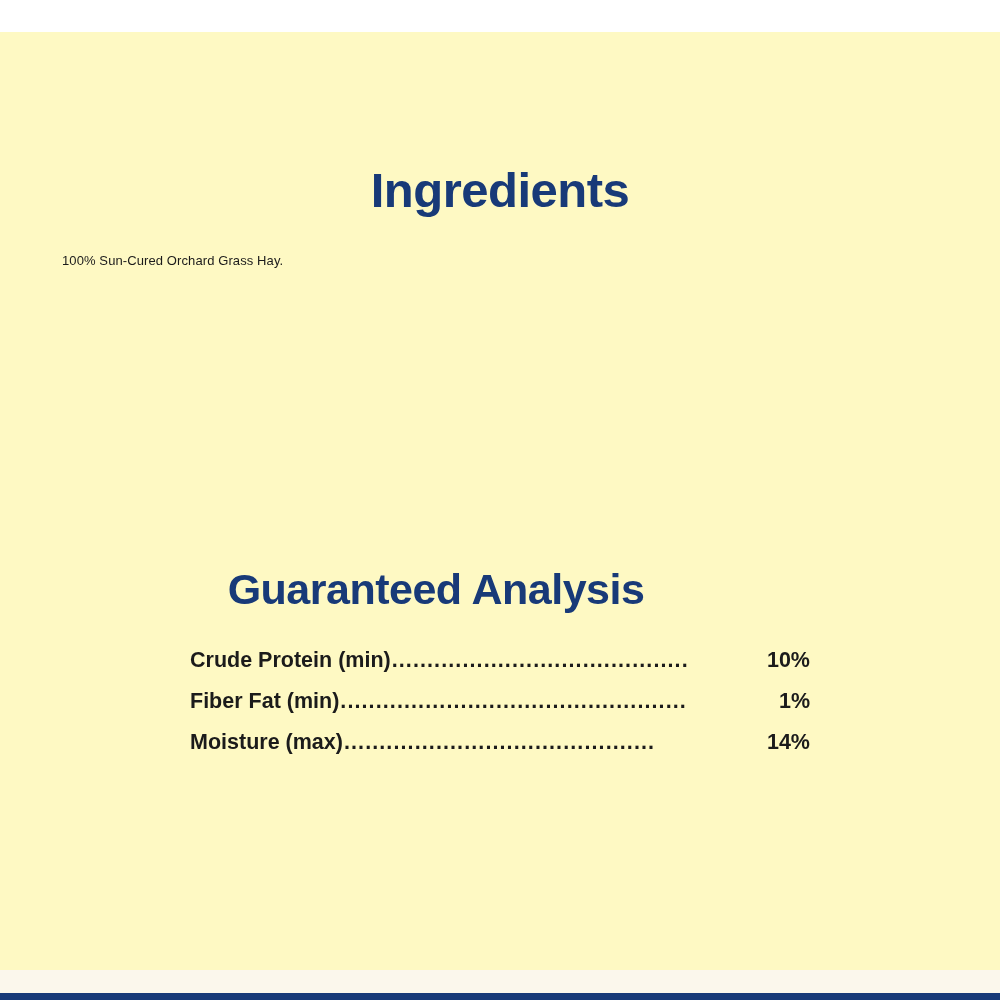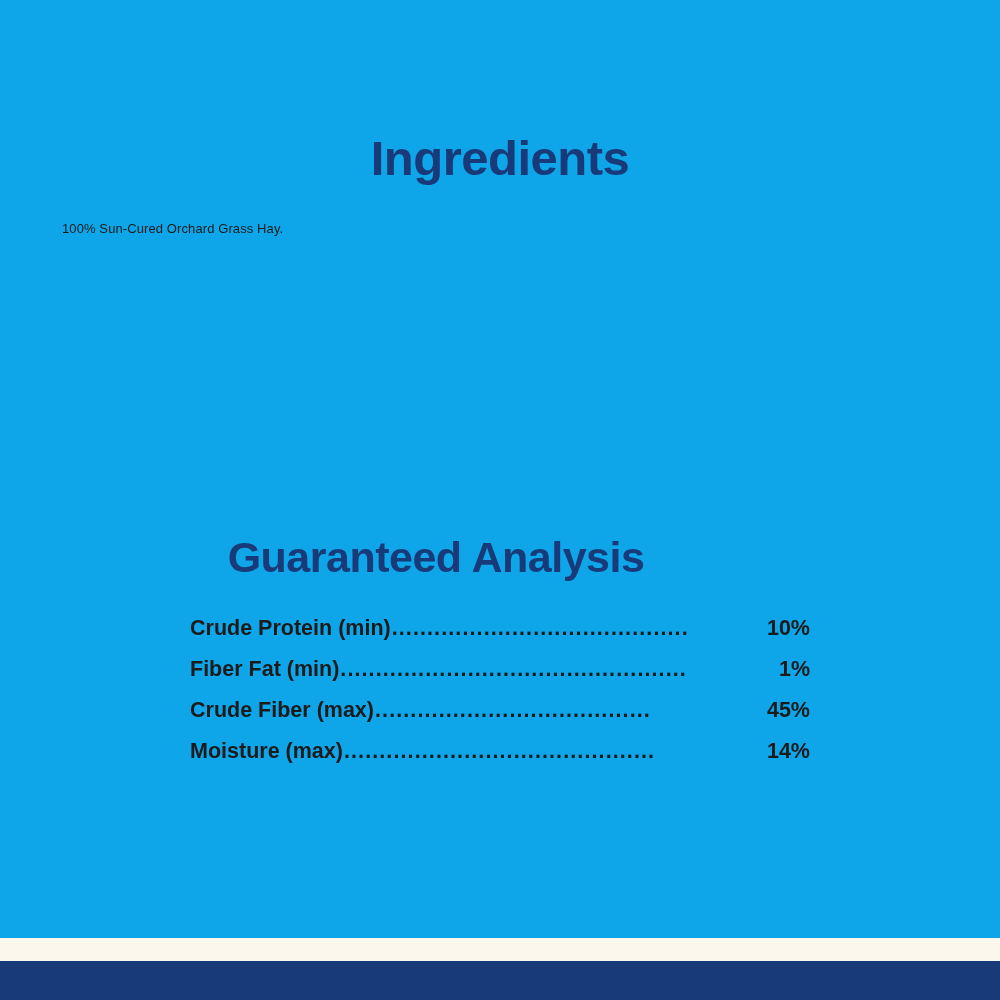--- a/index.html
+++ b/index.html
@@ -10,21 +10,22 @@
     width: 1000px;
     height: 1000px;
     background: #ffffff;
     font-family: "Liberation Sans", sans-serif;
     overflow: hidden;
     position: relative;
   }
   .page {
     position: absolute;
     inset: 0;
-    background: #0ea5e9;
+    background: #fef9c3;
+    margin-top: 32px;
   }
 
   
   .ingredients-section {
     position: absolute;
     left: 0;
     top: 132px;
     width: 1000px;
   }
   .section-title {
@@ -125,25 +126,20 @@
         <span class="ga-label">Crude Protein (min)</span>
         <span class="ga-dots">..........................................</span>
         <span class="ga-value">10%</span>
       </div>
       <div class="ga-row">
         <span class="ga-label">Fiber Fat (min)</span>
         <span class="ga-dots">.................................................</span>
         <span class="ga-value">1%</span>
       </div>
       <div class="ga-row">
-        <span class="ga-label">Crude Fiber (max)</span>
-        <span class="ga-dots">.......................................</span>
-        <span class="ga-value">45%</span>
-      </div>
-      <div class="ga-row">
         <span class="ga-label">Moisture (max)</span>
         <span class="ga-dots">............................................</span>
         <span class="ga-value">14%</span>
       </div>
     </div>
   </div>
 
   <div class="cream-band"></div>
   <div class="blue-band"></div>
 

